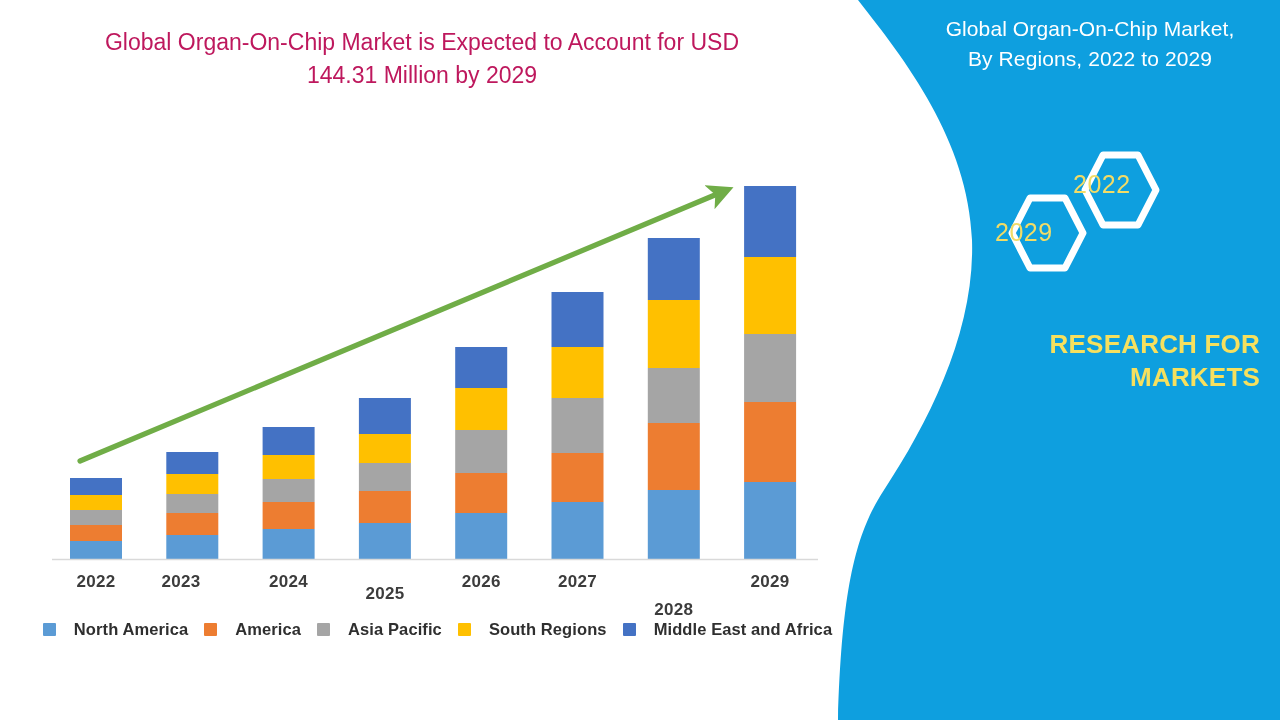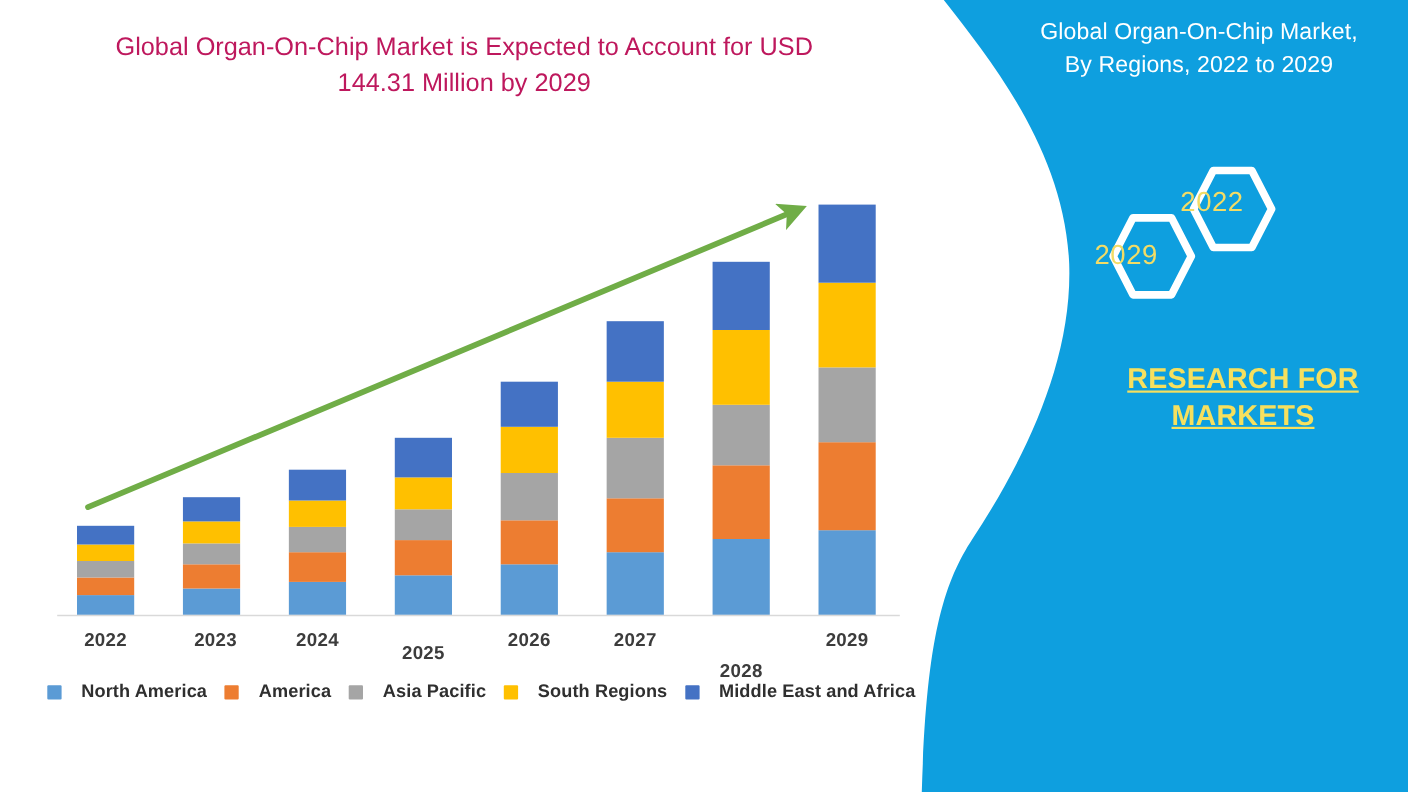--- a/index.html
+++ b/index.html
@@ -27,24 +27,23 @@
   .hex-wrap svg{display:block;}
   .hex-label{
     position:absolute;color:#f2dc66;font-size:25px;font-weight:400;
     letter-spacing:0.5px;
   }
   .hex-label.y2022{left:88px;top:30px;}
   .hex-label.y2029{left:10px;top:78px;}
 
   .brand-logo{
     position:absolute;left:1000px;top:328px;width:260px;
-    text-align:center;color:#f6e05e;
+    text-align:right;color:#f6e05e;
     font-size:26px;font-weight:bold;line-height:1.25;
     letter-spacing:0.2px;
-    text-decoration:underline;
   }
   .brand-logo .l{display:block;}
 
   
   .chart-title{
     position:absolute;left:72px;top:26px;width:700px;
     text-align:center;color:#be185d;
     font-size:23px;line-height:1.45;font-weight:400;
   }
   .chart-title .l{display:block;}
@@ -160,21 +159,21 @@
           <rect x="744.1" y="257.0" width="52" height="77" fill="#FFC000"></rect>
           <rect x="744.1" y="186.0" width="52" height="71" fill="#4472C4"></rect>
         </g>
       <line x1="52" y1="559.5" x2="818" y2="559.5" stroke="#D9D9D9" stroke-width="1.4"></line>
       <line x1="80" y1="461" x2="722" y2="192" stroke="#70AD47" stroke-width="5.2" stroke-linecap="round" marker-end="url(#arrowHead)"></line>
     </svg>
   </div>
 
   <div class="axis-labels">
       <div class="tick" style="left: 56px;">2022</div>
-      <div class="tick" style="left: 156px;">2023</div>
+      <div class="tick" style="left: 141px;">2023</div>
       <div class="tick" style="left: 248.6px;">2024</div>
       <div class="tick" style="left: 344.9px; margin-top: 12px;">2025</div>
       <div class="tick" style="left: 441.2px;">2026</div>
       <div class="tick" style="left: 537.5px;">2027</div>
       <div class="tick" style="left: 633.8px; margin-top: 28px;">2028</div>
       <div class="tick" style="left: 730.1px;">2029</div>
     </div>
 
   <div class="legend">
       <div class="legend-item">

